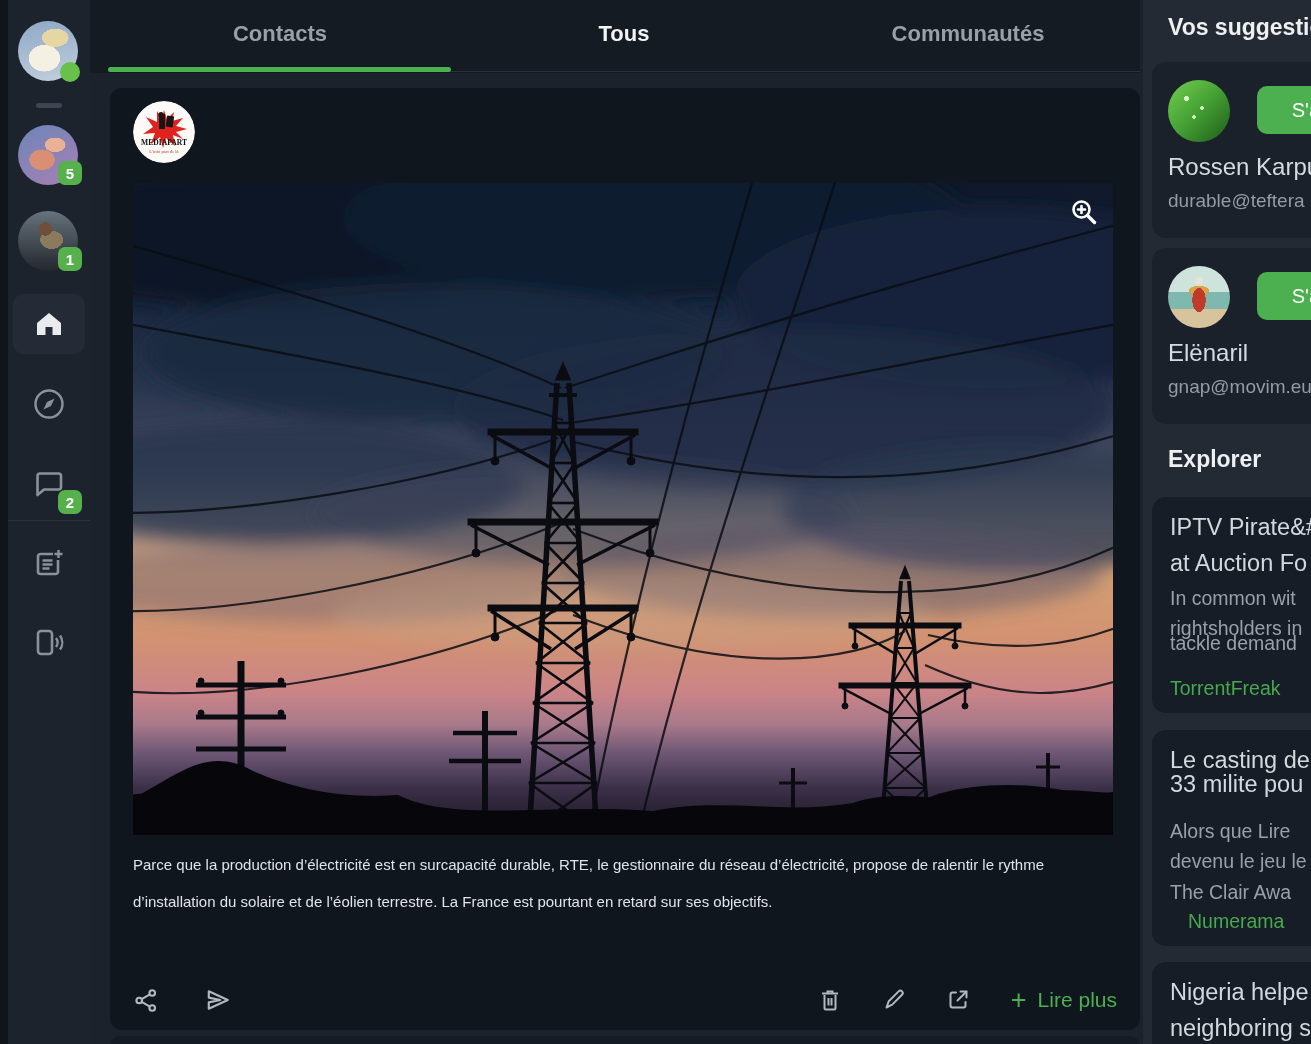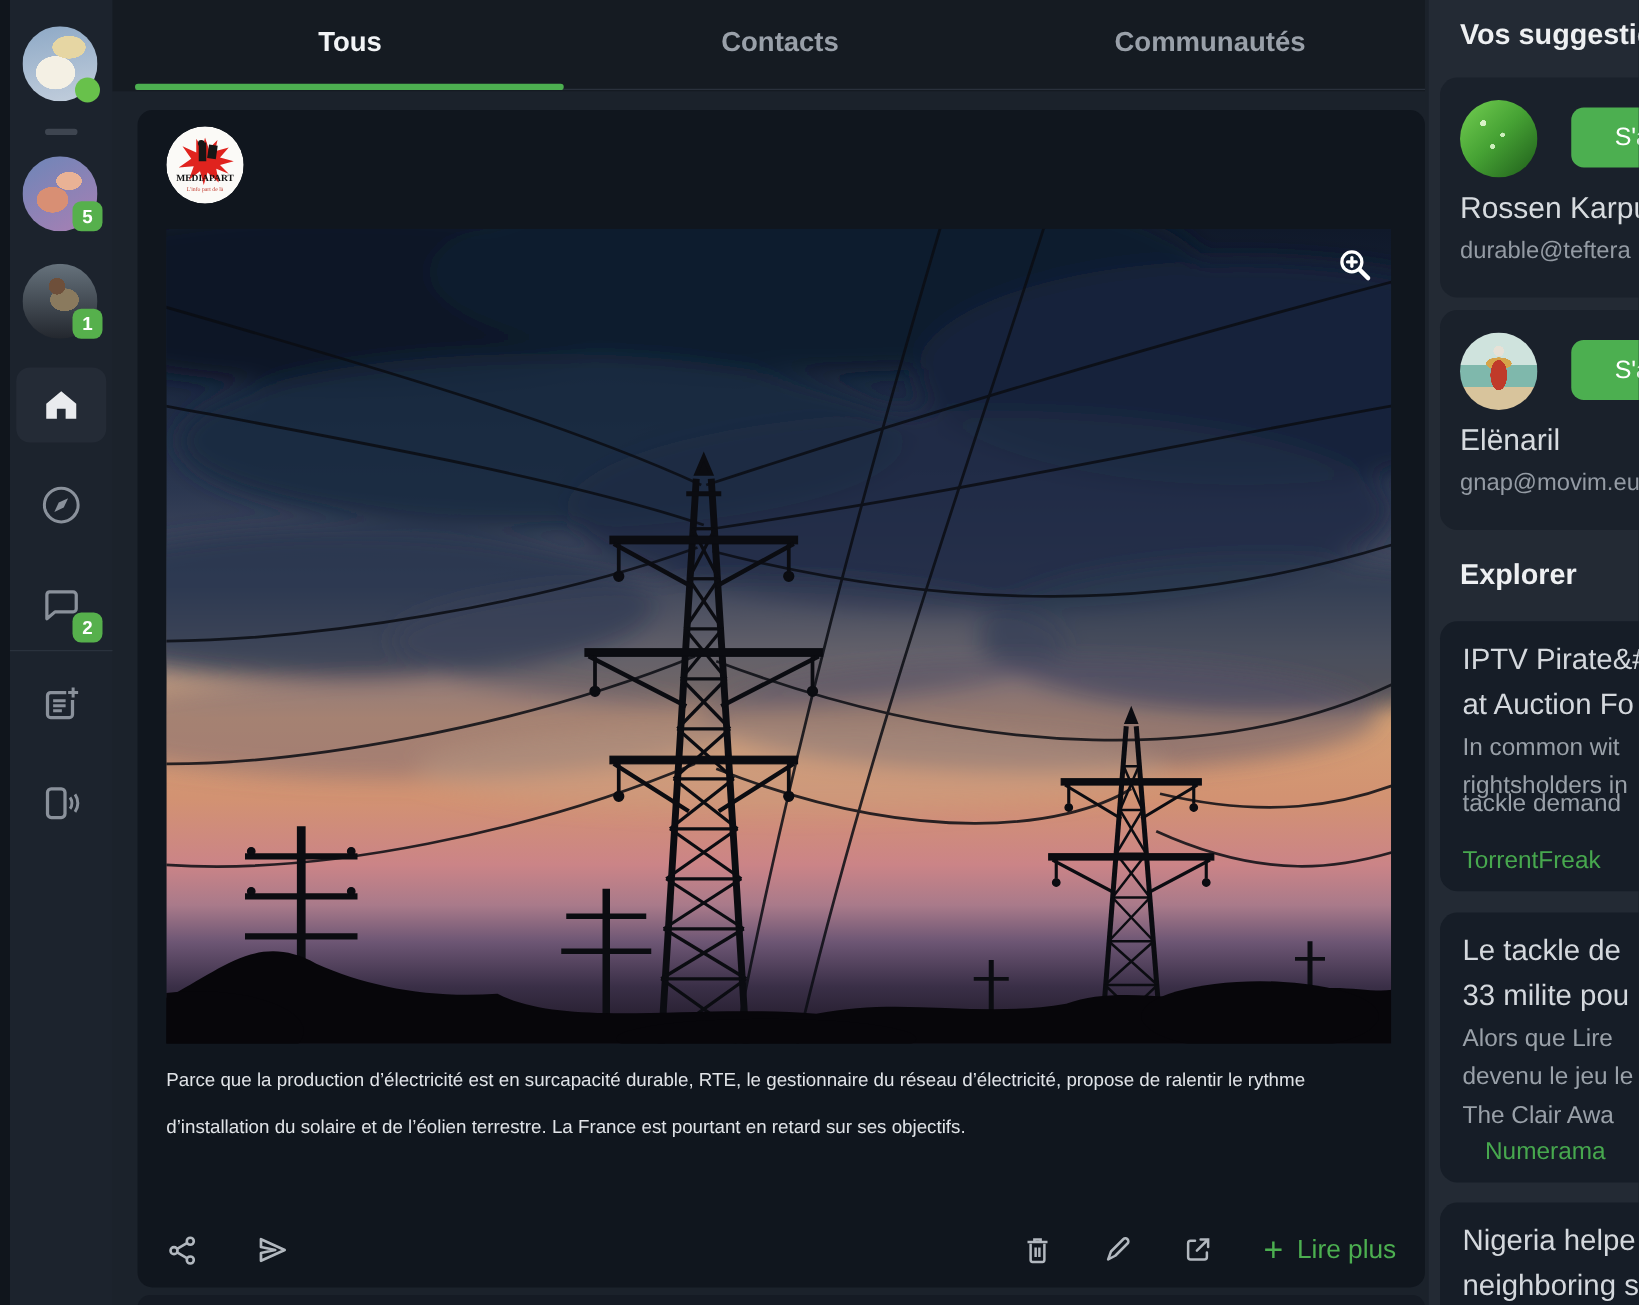--- a/index.html
+++ b/index.html
@@ -146,22 +146,22 @@
         <rect x="6" y="5" width="14" height="23" rx="3"></rect>
         <path d="M24 12 a7.5 7.5 0 0 1 0 9" stroke-width="2.4"></path>
         <path d="M28 9.5 a12 12 0 0 1 0 14" stroke-width="2.4"></path>
       </svg>
     </span>
   </div>
 </nav>
 
 <header class="tabbar">
   <div class="tabs">
+    <div class="tab">Contacts</div>
     <div class="tab active">Tous</div>
-    <div class="tab">Contacts</div>
     <div class="tab">Communautés</div>
   </div>
   <div class="tab-track"></div>
   <div class="tab-line"></div>
 </header>
 
 <article class="post-card">
 
   <div class="mp-avatar">
     <svg width="62" height="62" viewBox="0 0 62 62">
@@ -448,22 +448,22 @@
 <section class="e-card" style="top:497px; height:216px;">
   <div class="e-t" style="top:12px;">IPTV Pirate&amp;#</div>
   <div class="e-t" style="top:48px;">at Auction Fo</div>
   <div class="e-b" style="top:86px;">In common wit</div>
   <div class="e-b" style="top:116px;">rightsholders in</div>
   <div class="e-b" style="top:131px;">tackle demand</div>
   <div class="e-s" style="top:180px;">TorrentFreak</div>
 </section>
 
 <section class="e-card" style="top:730px; height:216px;">
-  <div class="e-t" style="top:12px;">Le tackle de</div>
-  <div class="e-t" style="top:48px;">33 milite pou</div>
+  <div class="e-t" style="top:12px;">Le casting de</div>
+  <div class="e-t" style="top:36px;">33 milite pou</div>
   <div class="e-b" style="top:86px;">Alors que Lire</div>
   <div class="e-b" style="top:116px;">devenu le jeu le</div>
   <div class="e-b" style="top:147px;">The Clair Awa</div>
   <div class="e-s" style="top:180px;margin-left:18px;">Numerama</div>
 </section>
 
 <section class="e-card" style="top:962px; height:140px;">
   <div class="e-t" style="top:12px;">Nigeria helpe</div>
   <div class="e-t" style="top:48px;">neighboring s</div>
 </section>

